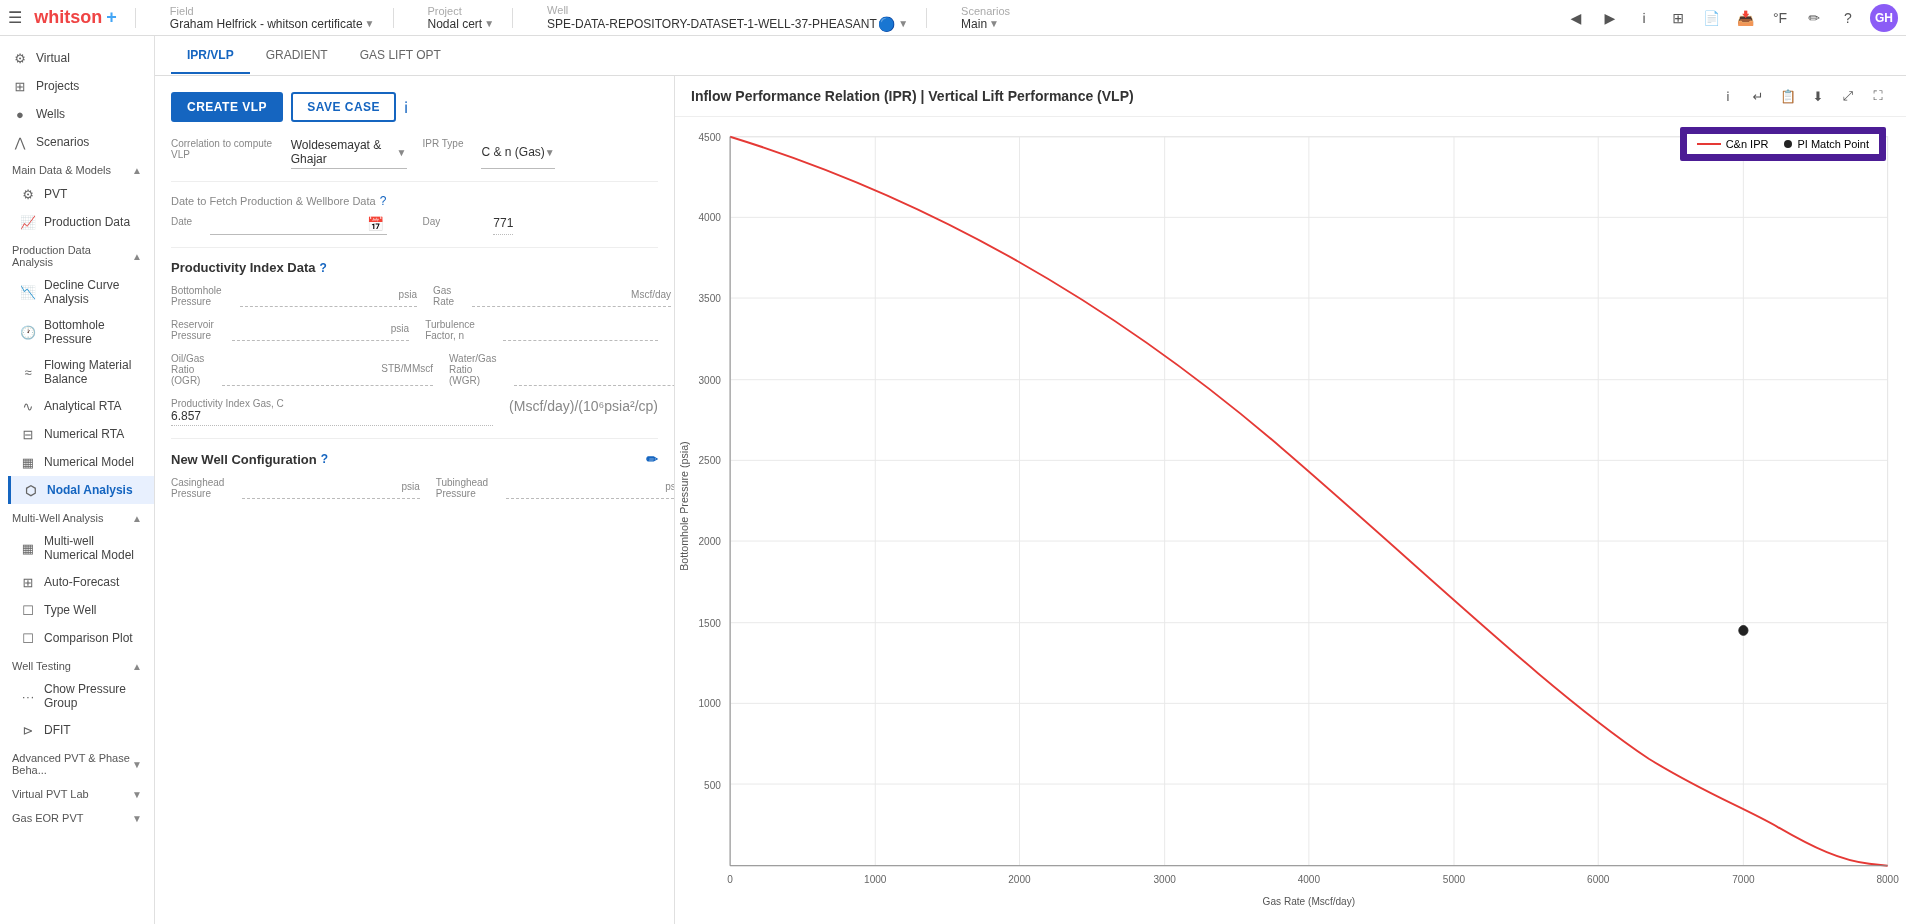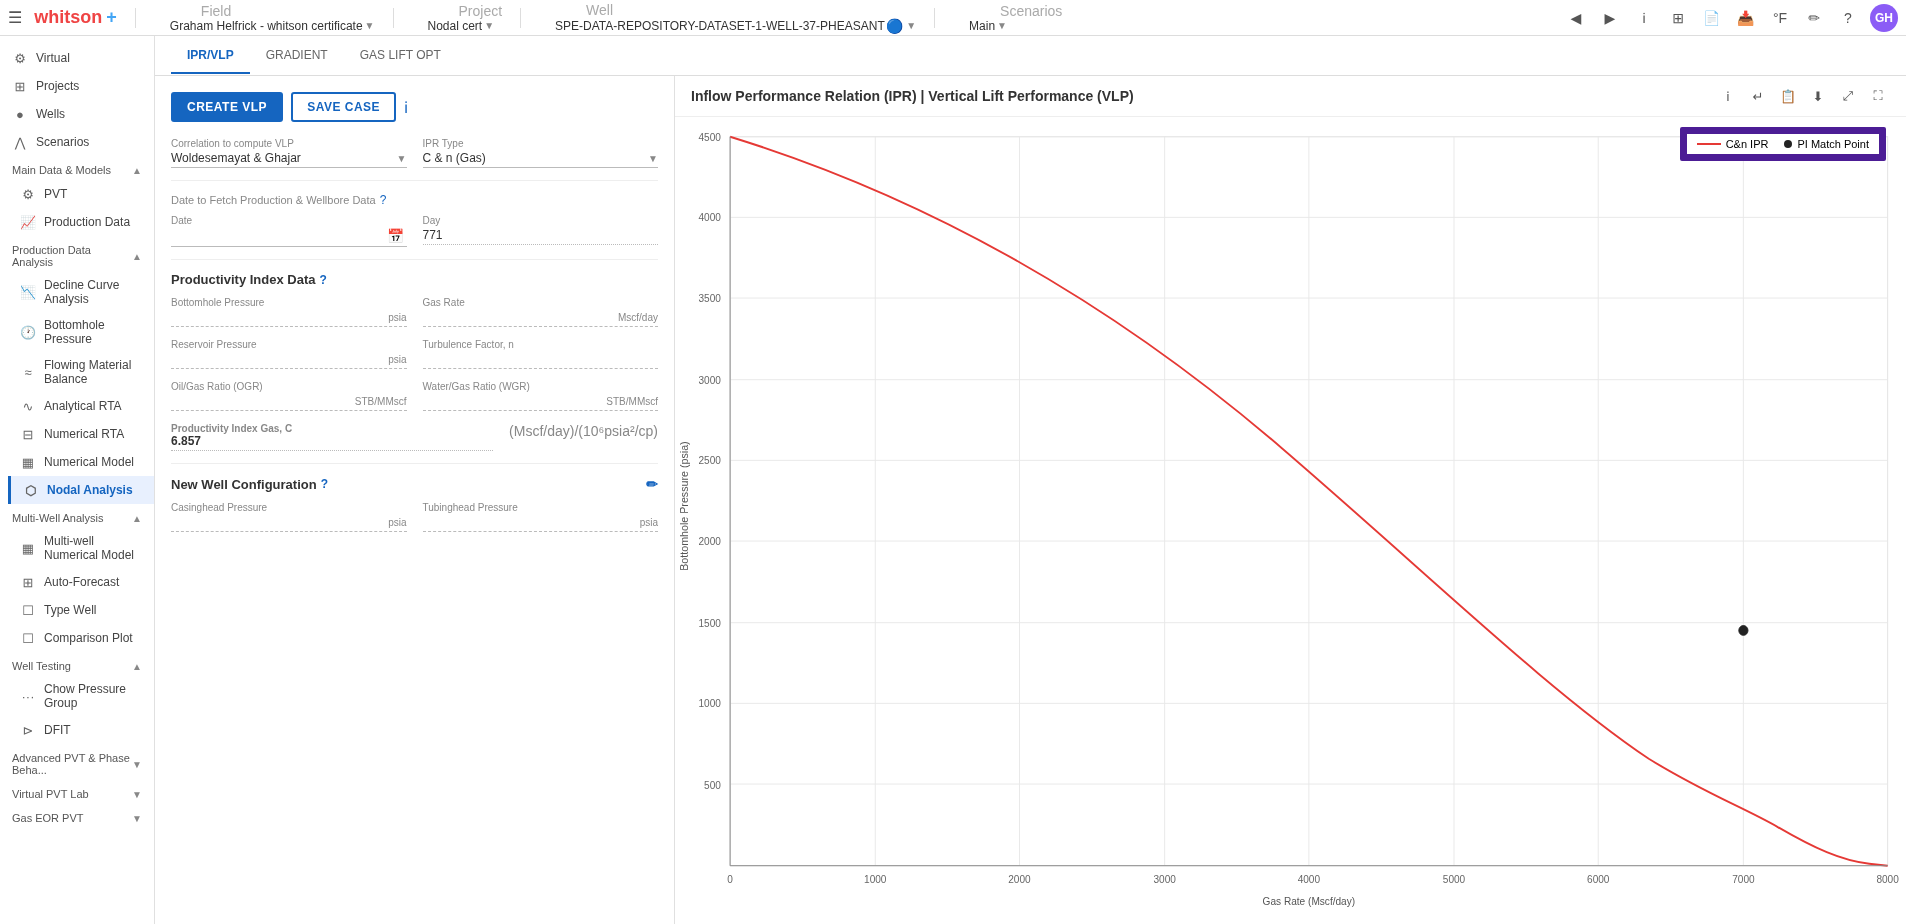--- a/index.html
+++ b/index.html
@@ -5,21 +5,21 @@
     * { box-sizing: border-box; margin: 0; padding: 0; }
     body { font-family: 'Segoe UI', Arial, sans-serif; font-size: 12px; background: #f5f5f5; display: flex; flex-direction: column; height: 924px; overflow: hidden; }
 
     
     .topbar { height: 36px; background: #fff; border-bottom: 1px solid #ddd; display: flex; align-items: center; padding: 0 8px; gap: 12px; z-index: 10; }
     .topbar-hamburger { font-size: 16px; color: #555; cursor: pointer; }
     .topbar-logo { font-size: 18px; font-weight: bold; color: #1565c0; display: flex; align-items: center; gap: 4px; }
     .topbar-logo span { color: #ef4444; }
     .topbar-logo .plus { color: #42a5f5; }
     .topbar-field-group { display: flex; flex-direction: column; font-size: 10px; color: #888; margin-left: 16px; }
-    .topbar-field-group .label { font-size: 14px; color: #aaa; margin-left: 31px; }
+    .topbar-field-group .label { font-size: 11px; color: #aaa; }
     .topbar-select { display: flex; align-items: center; gap: 2px; cursor: pointer; font-size: 12px; color: #333; }
     .topbar-select .arrow { font-size: 10px; color: #888; }
     .topbar-separator { width: 1px; height: 20px; background: #ddd; margin: 0 6px; }
     .topbar-right { margin-left: auto; display: flex; align-items: center; gap: 10px; }
     .topbar-icon-btn { width: 24px; height: 24px; display: flex; align-items: center; justify-content: center; cursor: pointer; color: #555; font-size: 14px; border-radius: 3px; }
     .avatar { width: 28px; height: 28px; border-radius: 50%; background: #8b5cf6; color: #fff; display: flex; align-items: center; justify-content: center; font-size: 12px; font-weight: bold; cursor: pointer; }
 
     
     .main-layout { display: flex; flex: 1; overflow: hidden; }
 
@@ -47,39 +47,39 @@
     .left-panel { width: 520px; background: #fff; border-right: 1px solid #e0e0e0; overflow-y: auto; padding: 16px; flex-shrink: 0; }
     .btn-row { display: flex; align-items: center; gap: 8px; margin-bottom: 16px; }
     .btn-primary { background: #1565c0; color: #fff; border: none; padding: 8px 16px; border-radius: 3px; font-size: 12px; font-weight: 600; cursor: pointer; text-transform: uppercase; letter-spacing: 0.5px; }
     .btn-outline { background: #fff; color: #1565c0; border: 2px solid #1565c0; padding: 6px 14px; border-radius: 3px; font-size: 12px; font-weight: 600; cursor: pointer; text-transform: uppercase; letter-spacing: 0.5px; }
     .info-icon { color: #1565c0; font-size: 16px; cursor: pointer; }
 
     .section-label { font-size: 11px; color: #888; margin-bottom: 8px; display: flex; align-items: center; gap: 4px; }
     .section-label .help { color: #1565c0; font-size: 12px; cursor: pointer; }
 
     .form-row { display: flex; gap: 16px; margin-bottom: 12px; }
-    .form-group { flex: 1; display: flex; flex-direction: column; gap: 2px; }
+    .form-group { flex: 1; display: flex; flex-direction: row; gap: 18px; }
     .form-group label { font-size: 10px; color: #888; }
     .form-group .input-wrap { display: flex; align-items: center; border-bottom: 1px dashed #bbb; padding-bottom: 2px; }
     .form-group .input-wrap input { border: none; outline: none; font-size: 12px; color: #333; flex: 1; background: transparent; }
     .form-group .input-wrap .unit { font-size: 10px; color: #888; white-space: nowrap; margin-left: 4px; }
-    .form-group .value-display { font-size: 12px; color: #333; border-bottom: 1px dashed #bbb; padding-bottom: 2px; }
+    .form-group .value-display { font-size: 12px; color: #333; border-bottom: 1px dashed #bbb; padding-bottom: 2px; margin-left: 35px; }
     .form-group .value-display.dotted { border-bottom: 1px dotted #bbb; }
     .calendar-btn { background: none; border: none; cursor: pointer; color: #1565c0; font-size: 14px; padding: 0 2px; }
     .date-input-wrap { display: flex; align-items: center; border-bottom: 1px solid #bbb; padding-bottom: 2px; }
     .date-input-wrap input { border: none; outline: none; font-size: 12px; color: #333; flex: 1; background: transparent; }
 
     .section-divider { border: none; border-top: 1px solid #eee; margin: 12px 0; }
 
     .section-title { font-size: 13px; font-weight: 600; color: #333; margin-bottom: 10px; display: flex; align-items: center; gap: 4px; }
     .section-title .help { color: #1565c0; font-size: 12px; cursor: pointer; }
     .section-title .edit-btn { margin-left: auto; color: #1565c0; font-size: 14px; cursor: pointer; }
 
     .pi-gas-row { display: flex; gap: 16px; margin-bottom: 4px; }
-    .pi-gas-group { flex: 1; font-weight: bold; }
+    .pi-gas-group { flex: 1; }
     .pi-gas-group .label { font-size: 10px; color: #888; }
     .pi-gas-group .value { font-size: 12px; color: #333; border-bottom: 1px dotted #bbb; padding-bottom: 2px; }
     .pi-gas-unit { font-size: 14px; color: #888; text-align: right; }
 
     
     .chart-area { flex: 1; background: #fff; display: flex; flex-direction: column; overflow: hidden; }
     .chart-header { display: flex; align-items: center; justify-content: space-between; padding: 8px 16px; border-bottom: 1px solid #eee; }
     .chart-title { font-size: 14px; font-weight: 600; color: #333; }
     .chart-toolbar { display: flex; align-items: center; gap: 6px; }
     .chart-toolbar-btn { width: 24px; height: 24px; display: flex; align-items: center; justify-content: center; cursor: pointer; color: #555; font-size: 13px; border-radius: 2px; }

